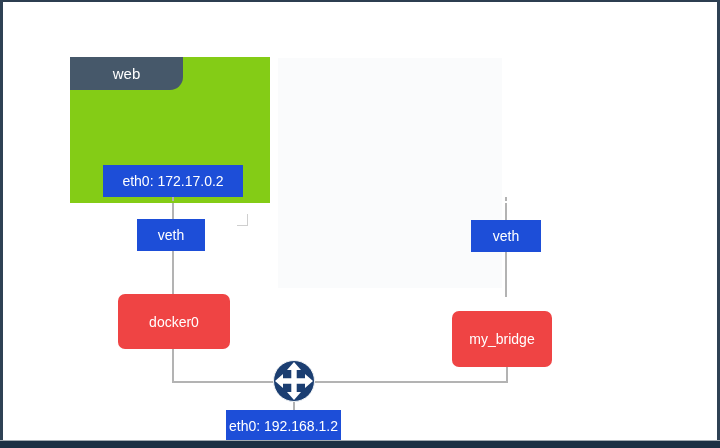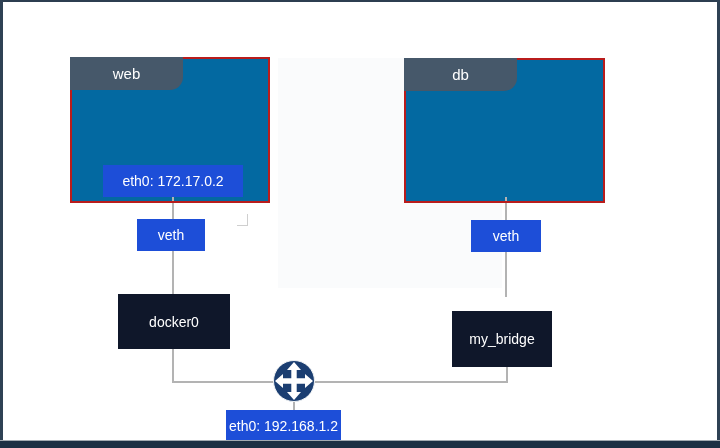--- a/index.html
+++ b/index.html
@@ -15,42 +15,42 @@
   .host-tab{
     position:absolute;top:2px;left:0;width:135px;height:31px;background:#46586a;
     border-bottom-right-radius:14px;color:#fff;font-size:15px;
     display:flex;align-items:center;padding-left:22px;box-sizing:border-box;
   }
   
   .watermark{position:absolute;left:278px;top:58px;width:224px;height:230px;background:#fafbfc;}
   .stray-mark{position:absolute;left:237px;top:214px;width:10px;height:11px;
     border-right:1px solid #cfcfcf;border-bottom:1px solid #cfcfcf;}
   
-  .cnode{position:absolute;background:#0369a1;border:2px solid #b91c1c;box-sizing:border-box;}
+  .cnode{position:absolute;background:#84cc16;border:2px solid #84cc16;box-sizing:border-box;}
   .cnode-web{left:70px;top:57px;width:200px;height:146px;}
   .cnode-db{left:404px;top:58px;width:201px;height:145px;}
   .cnode-tab{
     position:absolute;top:-2px;left:-2px;width:113px;height:33px;background:#46586a;
     border-bottom-right-radius:13px;color:#fff;font-size:15px;
     display:flex;align-items:center;justify-content:center;
   }
   
   .blue-label{
     position:absolute;background:#1d4ed8;color:#fff;font-size:14px;
     display:flex;align-items:center;justify-content:center;white-space:nowrap;
   }
   .lbl-eth-web{left:103px;top:165px;width:140px;height:32px;}
   .lbl-eth-db{left:436px;top:166px;width:139px;height:31px;}
   .lbl-veth-left{left:137px;top:219px;width:68px;height:32px;}
   .lbl-veth-right{left:471px;top:220px;width:70px;height:32px;}
   .lbl-eth-host{left:226px;top:410px;width:115px;height:31px;}
   
   .bridge{
-    position:absolute;background:#0f172a;color:#fff;font-size:14px;
-    display:flex;align-items:center;justify-content:center;
+    position:absolute;background:#ef4444;color:#fff;font-size:14px;
+    display:flex;align-items:center;justify-content:center;border-radius:7px;
   }
   .bridge-docker0{left:118px;top:294px;width:112px;height:55px;}
   .bridge-mybridge{left:452px;top:311px;width:100px;height:56px;}
   
   .vline{position:absolute;width:2px;background:#b3b3b3;}
   .hline{position:absolute;height:2px;background:#b3b3b3;}
   .lv1a{left:172px;top:197px;height:4px;}
   .lv1b{left:172px;top:203px;height:16px;}
   .lv2{left:172px;top:251px;height:43px;}
   .lv3{left:172px;top:349px;height:34px;}
@@ -70,25 +70,20 @@
 
   <div class="watermark"></div>
   <div class="stray-mark"></div>
 
   <div class="cnode cnode-web">
     <div class="cnode-tab">
       <span>web</span>
     </div>
   </div>
 
-  <div class="cnode cnode-db">
-    <div class="cnode-tab">
-      <span>db</span>
-    </div>
-  </div>
 
   <div class="vline lv1a"></div>
   <div class="vline lv1b"></div>
   <div class="vline lv2"></div>
   <div class="vline lv3"></div>
   <div class="hline lh"></div>
   <div class="vline lv5a"></div>
   <div class="vline lv5b"></div>
   <div class="vline lv6"></div>
   <div class="vline lv7"></div>

